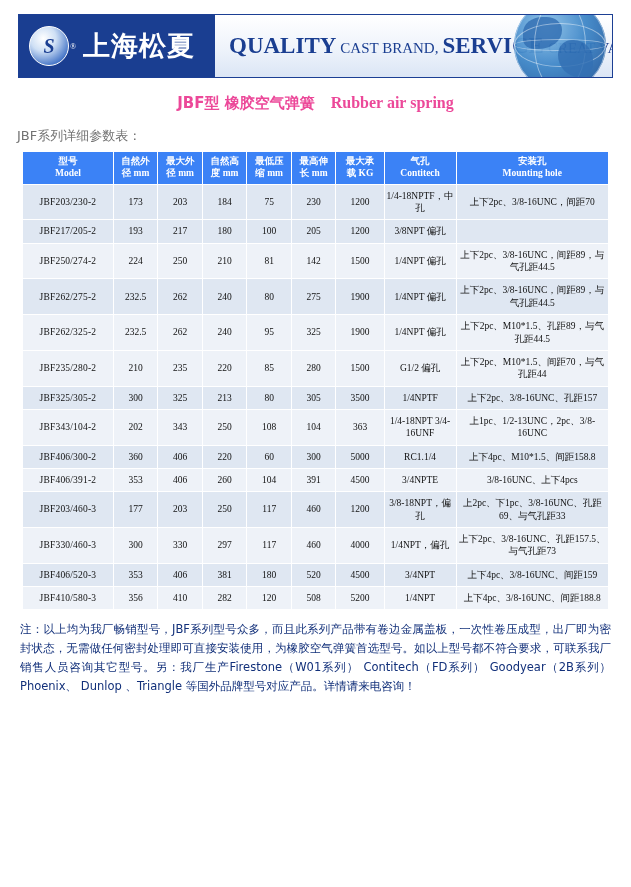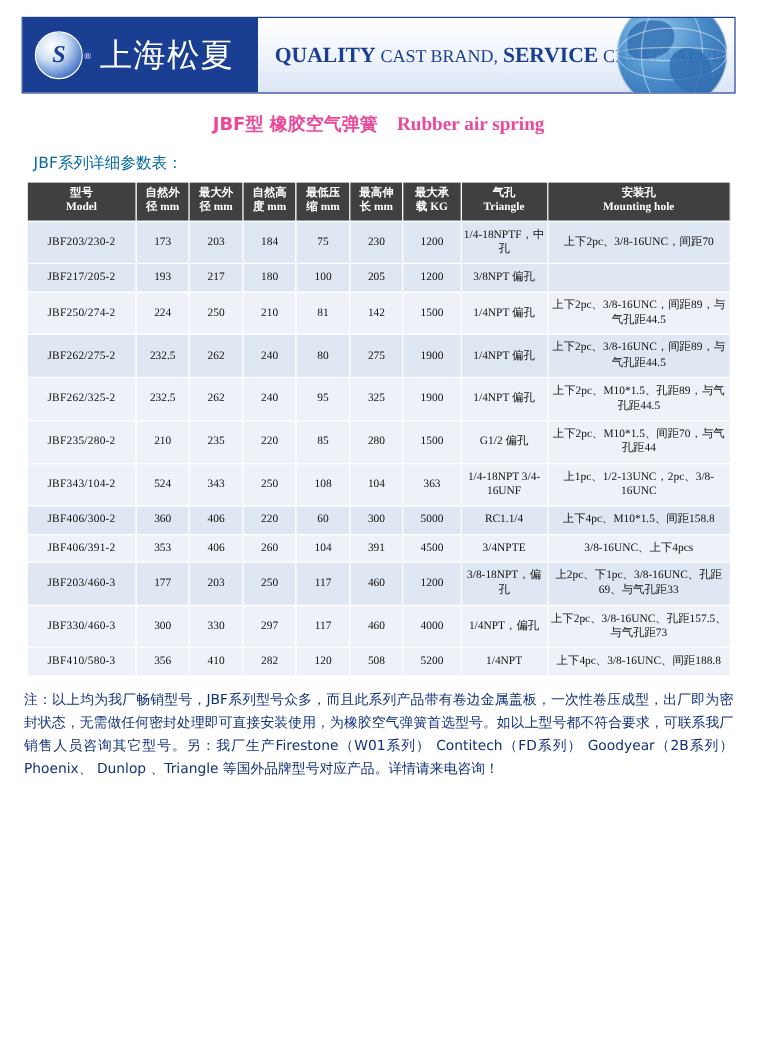--- a/index.html
+++ b/index.html
@@ -60,21 +60,21 @@
   }
   .logo-reg {
     color: #ffffff;
     font-size: 8px;
     vertical-align: top;
     margin-left: 1px;
   }
   .brand-cn {
     color: #ffffff;
     font-size: 27px;
-    font-weight: normal;
+    font-weight: bold;
     letter-spacing: 1px;
     margin-left: 7px;
     font-family: "DejaVu Sans", sans-serif;
   }
   .banner-right {
     position: absolute;
     left: 196px;
     right: 0;
     top: 0;
     bottom: 0;
@@ -82,21 +82,21 @@
     align-items: center;
     padding-left: 14px;
     box-sizing: border-box;
   }
   .slogan {
     color: #1a3e91;
     font-family: "Liberation Serif", serif;
     white-space: nowrap;
   }
   .slogan .big {
-    font-size: 18px;
+    font-size: 23px;
     font-weight: bold;
   }
   .slogan .small {
     font-size: 15px;
     font-weight: normal;
   }
   .globe {
     position: absolute;
     right: 6px;
     top: -16px;
@@ -147,39 +147,39 @@
   .doc-title {
     text-align: center;
     font-size: 16px;
     font-weight: bold;
     margin: 16px 0 0 0;
     color: #ec4899;
     font-family: "Liberation Serif", serif;
   }
   .doc-title .cn { font-family: "DejaVu Sans", sans-serif; font-size: 15px;}
   .subtitle {
-    margin: 14px 0 6px 28px;
+    margin: 14px 0 6px 17px;
     font-size: 13px;
     font-family: "DejaVu Sans", sans-serif;
-    color: #0369a1;
+    color: #737373;
   }
 
   
   .table-wrap {
     margin: 0 22px;
   }
   table.spec {
     width: 100%;
     border-collapse: collapse;
     table-layout: fixed;
     font-size: 9.5px;
     font-family: "Liberation Serif", serif;
   }
   table.spec th {
-    background: #404040;
+    background: #3b82f6;
     color: #ffffff;
     font-weight: bold;
     border: 1px solid #ffffff;
     padding: 4px 1px;
     line-height: 1.25;
     font-size: 9.5px;
     vertical-align: middle;
   }
   table.spec td {
     border: 1px solid #ffffff;
@@ -292,21 +292,21 @@
           <th>
             <div>最高伸</div>
             <div>长 mm</div>
           </th>
           <th>
             <div>最大承</div>
             <div>载 KG</div>
           </th>
           <th>
             <div>气孔</div>
-            <div>Triangle</div>
+            <div>Contitech</div>
           </th>
           <th>
             <div>安装孔</div>
             <div>Mounting hole</div>
           </th>
         </tr>
       </thead>
       <tbody>
 
       <tr class="odd">
@@ -368,23 +368,34 @@
             <td class="model">JBF235/280-2</td>
             <td>210</td>
             <td>235</td>
             <td>220</td>
             <td>85</td>
             <td>280</td>
             <td>1500</td>
             <td class="stom">G1/2 偏孔</td>
             <td class="note">上下2pc、M10*1.5、间距70，与气孔距44</td>
           </tr>
+          <tr class="odd">
+            <td class="model">JBF325/305-2</td>
+            <td>300</td>
+            <td>325</td>
+            <td>213</td>
+            <td>80</td>
+            <td>305</td>
+            <td>3500</td>
+            <td class="stom">1/4NPTF</td>
+            <td class="note">上下2pc、3/8-16UNC、孔距157</td>
+          </tr>
           <tr class="even">
             <td class="model">JBF343/104-2</td>
-            <td>524</td>
+            <td>202</td>
             <td>343</td>
             <td>250</td>
             <td>108</td>
             <td>104</td>
             <td>363</td>
             <td class="stom">1/4-18NPT 3/4-16UNF</td>
             <td class="note">上1pc、1/2-13UNC，2pc、3/8-16UNC</td>
           </tr>
           <tr class="odd">
             <td class="model">JBF406/300-2</td>
@@ -423,20 +434,31 @@
             <td class="model">JBF330/460-3</td>
             <td>300</td>
             <td>330</td>
             <td>297</td>
             <td>117</td>
             <td>460</td>
             <td>4000</td>
             <td class="stom">1/4NPT，偏孔</td>
             <td class="note">上下2pc、3/8-16UNC、孔距157.5、与气孔距73</td>
           </tr>
+          <tr class="odd">
+            <td class="model">JBF406/520-3</td>
+            <td>353</td>
+            <td>406</td>
+            <td>381</td>
+            <td>180</td>
+            <td>520</td>
+            <td>4500</td>
+            <td class="stom">3/4NPT</td>
+            <td class="note">上下4pc、3/8-16UNC、间距159</td>
+          </tr>
           <tr class="even">
             <td class="model">JBF410/580-3</td>
             <td>356</td>
             <td>410</td>
             <td>282</td>
             <td>120</td>
             <td>508</td>
             <td>5200</td>
             <td class="stom">1/4NPT</td>
             <td class="note">上下4pc、3/8-16UNC、间距188.8</td>

